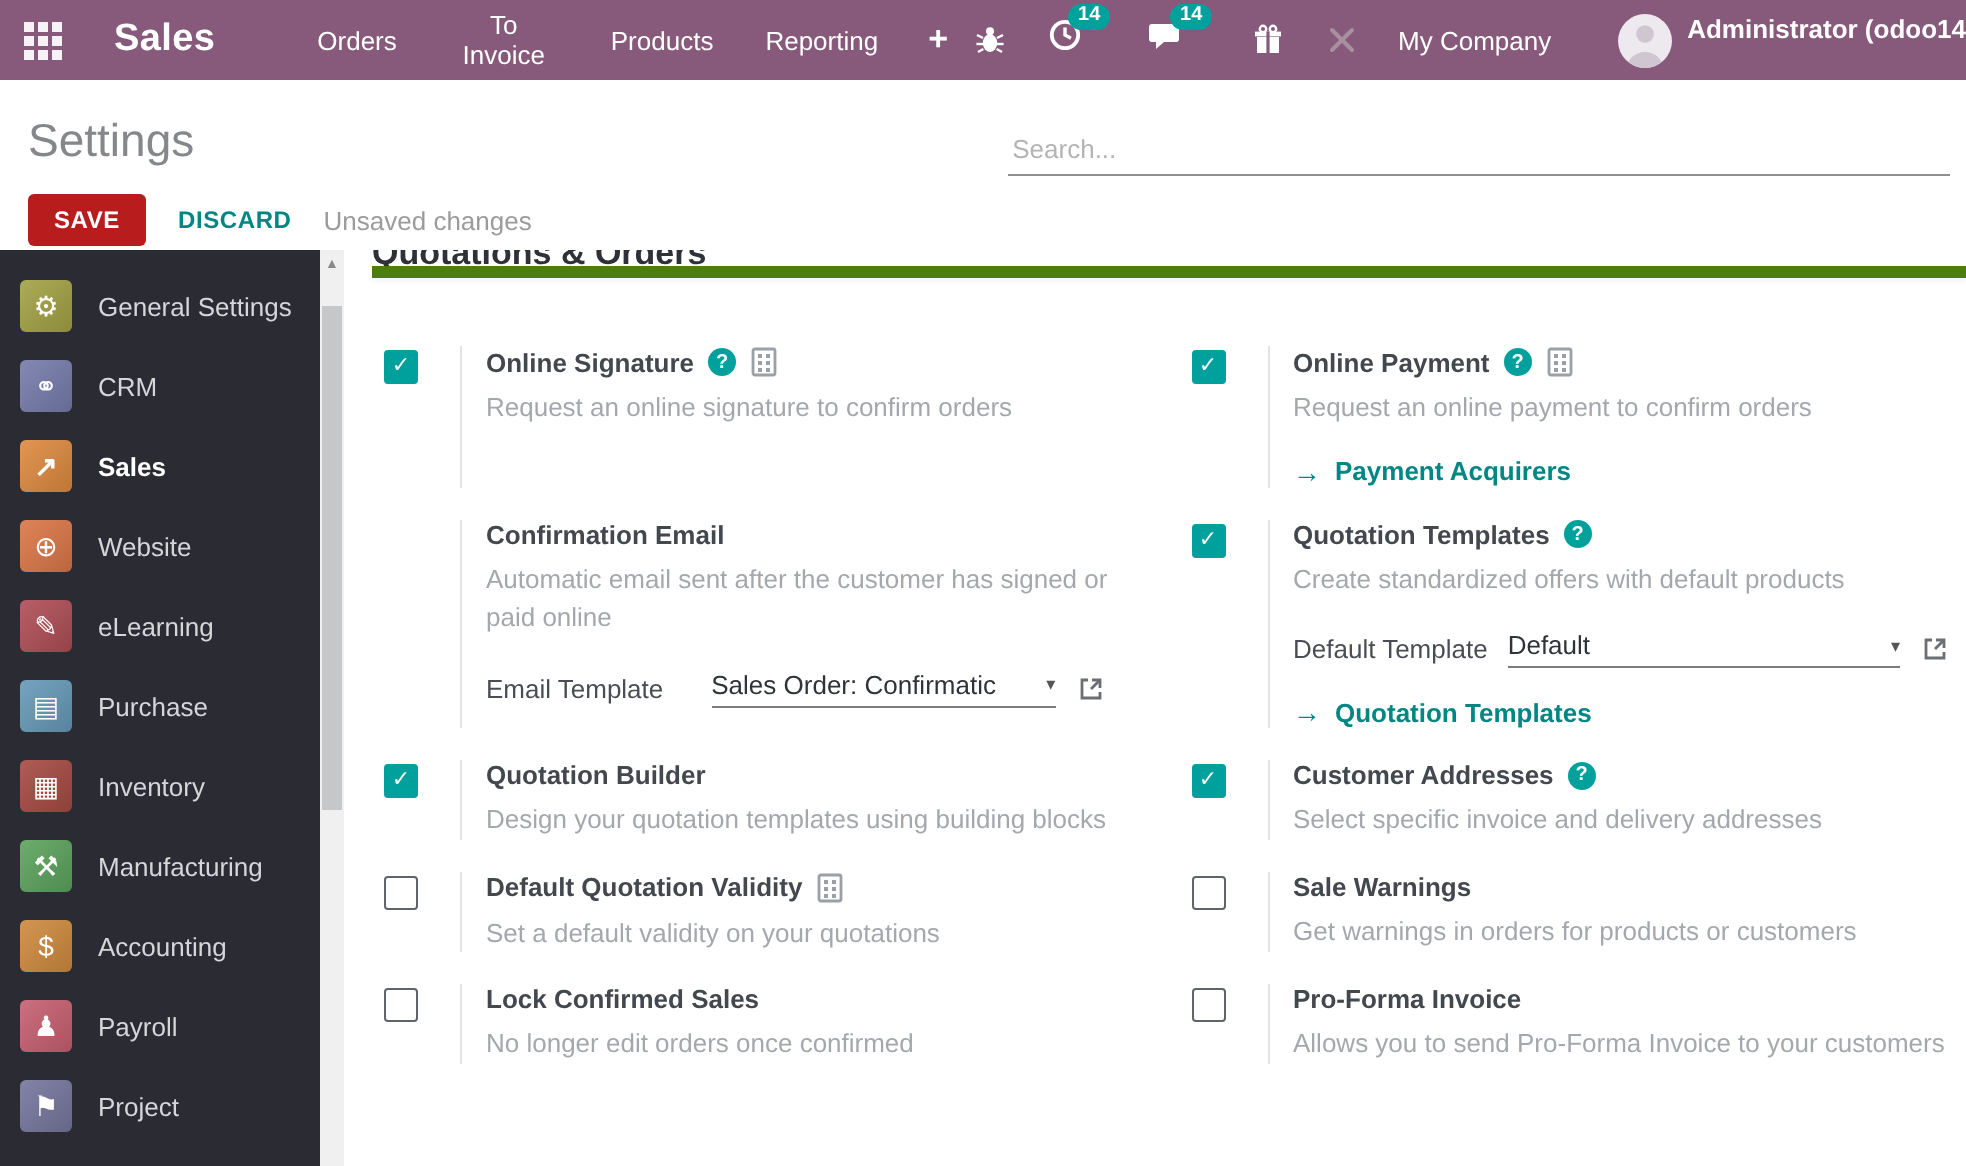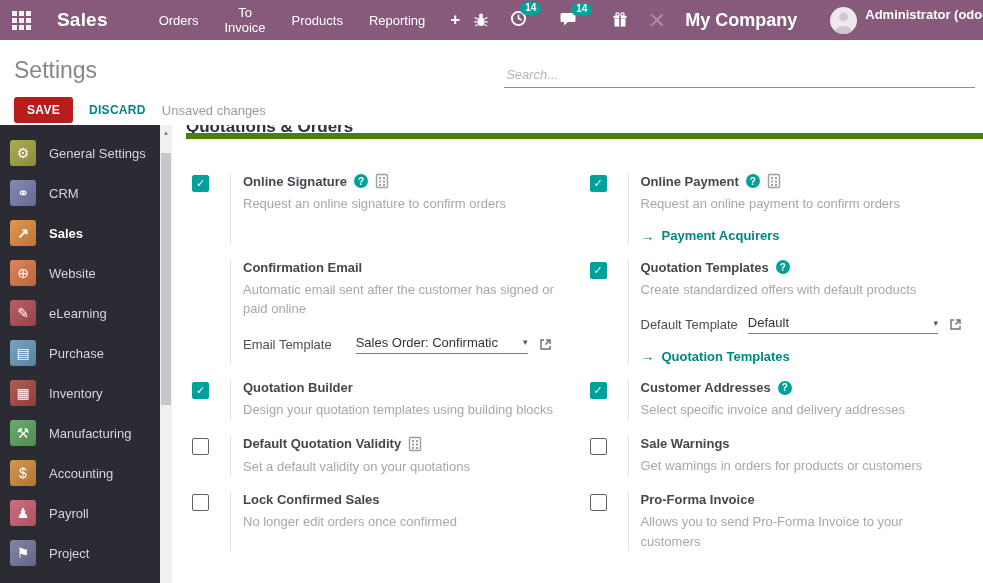--- a/index.html
+++ b/index.html
@@ -12,30 +12,30 @@
   .apps-grid { display:grid; grid-template-columns:repeat(3,5px); grid-gap:2px; cursor:pointer; }
   .apps-grid span { width:5px; height:5px; background:#fff; opacity:.92; }
   .brand { font-size:19px; font-weight:bold; margin:0 38px 0 26px; letter-spacing:.2px; }
   .topnav { display:flex; align-items:center; }
   .topnav .nav-item { padding:5px 13px; font-size:13px; color:#fff; cursor:pointer; border:none; background:none; font-family:inherit; }
   .nav-plus { font-size:17px; font-weight:bold; padding:2px 12px; cursor:pointer; }
   .topbar-right { margin-left:auto; display:flex; align-items:center; gap:19px; padding-right:0; }
   .tb-icon { width:18px; height:18px; display:inline-flex; align-items:center; justify-content:center; cursor:pointer; }
   .icon-badge { position:relative; margin-right:14px; }
   .badge { position:absolute; top:-7px; left:11px; background:#00A09D; color:#fff; font-size:10px; font-weight:bold; border-radius:9px; padding:1px 5px 2px; line-height:1; }
-  .company { font-size:18px; font-weight:700; cursor:pointer; white-space:nowrap; }
+  .company { font-size:13px; font-weight:400; cursor:pointer; white-space:nowrap; }
   .userwrap { display:flex; align-items:flex-start; gap:8px; cursor:pointer; margin-left:14px; white-space:nowrap; overflow:hidden; }
   .avatar { width:27px; height:27px; border-radius:50%; background:#eee8ef; flex:0 0 27px; display:flex; align-items:flex-end; justify-content:center; overflow:hidden; }
   .username { font-size:13px; font-weight:600; }
 
   
   .control-panel { height:55px; display:flex; justify-content:space-between; align-items:center; padding:6px 8px 0 14px; }
   .page-title { font-size:23px; font-weight:400; color:#85878a; }
   .cp-right { flex:0 0 49%; padding-top:10px; }
-  .search-input { width:100%; border:none; outline:none; border-bottom:1px solid #8f8f8f; font-size:13px; padding:4px 2px 5px; color:#555; font-family:inherit;font-style:italic; }
+  .search-input { width:100%; border:none; outline:none; border-bottom:1px solid #8f8f8f; font-size:13px; padding:4px 2px 5px; color:#555; font-family:inherit; }
   .search-input::placeholder { color:#b4b4b4; }
 
   
   .button-row { height:30px; display:flex; align-items:center; gap:16px; padding:0 14px; }
   .btn-save { background:#b91c1c; color:#fff; border:none; font-weight:bold; font-size:12px; padding:6px 13px; border-radius:3px; cursor:pointer; letter-spacing:.3px; font-family:inherit; }
   .btn-discard { background:none; border:none; color:#008784; font-weight:bold; font-size:12px; cursor:pointer; letter-spacing:.3px; font-family:inherit; }
   .status-text { color:#9b9b9b; font-size:13px; }
 
   
   .body { display:flex; height:458px; }
@@ -44,21 +44,21 @@
   .side-item.active { color:#fff; font-weight:bold; }
   .side-icon { width:26px; height:26px; flex:0 0 26px; border-radius:3px; display:flex; align-items:center; justify-content:center; color:#fff; font-size:14px; background-image:linear-gradient(135deg, rgba(255,255,255,.10), rgba(0,0,0,.14)); }
   .v-scrollbar { width:12px; flex:0 0 12px; background:#f0f0f1; position:relative; }
   .v-scroll-arrow { height:14px; text-align:center; font-size:7px; color:#8a8a8a; line-height:15px; cursor:pointer; }
   .v-thumb { position:absolute; top:28px; left:1px; width:10px; height:252px; background:#c5c7c9; cursor:grab; }
 
   
   .content { flex:1; background:#fff; padding-left:14px; overflow:hidden; }
   .section-header { height:14px; overflow:hidden; border-bottom:6px solid #4d7c0f; box-shadow:0 2px 2px rgba(0,0,0,.04); }
   .section-header h2 { font-size:17px; font-weight:bold; color:#2e3138; line-height:24px; margin-top:-10px; white-space:nowrap; }
-  .settings-grid { margin-top:34px; display:grid; grid-template-columns:1fr 1fr; column-gap:18px; row-gap:16px; padding-right:20px; }
+  .settings-grid { margin-top:34px; display:grid; grid-template-columns:1fr 1fr; column-gap:18px; row-gap:16px; padding-right:8px; }
   .setting { display:flex; }
   .cb-cell { flex:0 0 44px; width:44px; padding:2px 0 0 6px; }
   .cb { width:17px; height:17px; display:block; border:1px solid #60646a; border-radius:2px; background:#fff; cursor:pointer; }
   .cb.checked { background:#00A09D; border-color:#00A09D; color:#fff; text-align:center; font-size:11px; line-height:15px; }
   .cb.checked::after { content:"✓"; }
   .s-content { flex:1; border-left:1px solid #e2e3e5; padding-left:12px; min-width:0; }
   .s-title { font-size:13px; font-weight:bold; color:#43474e; display:flex; align-items:center; gap:7px; }
   .help-icon { width:14px; height:14px; flex:0 0 14px; border-radius:50%; background:#00A09D; color:#fff; font-size:10px; font-weight:bold; display:inline-flex; align-items:center; justify-content:center; cursor:pointer; }
   .ent-icon { display:inline-flex; }
   .s-desc { margin-top:5px; font-size:13px; color:#a4a8ad; line-height:1.5; }

